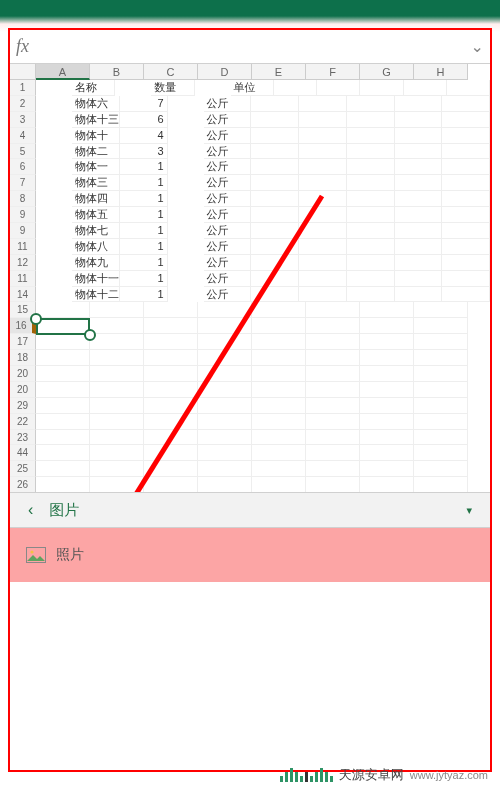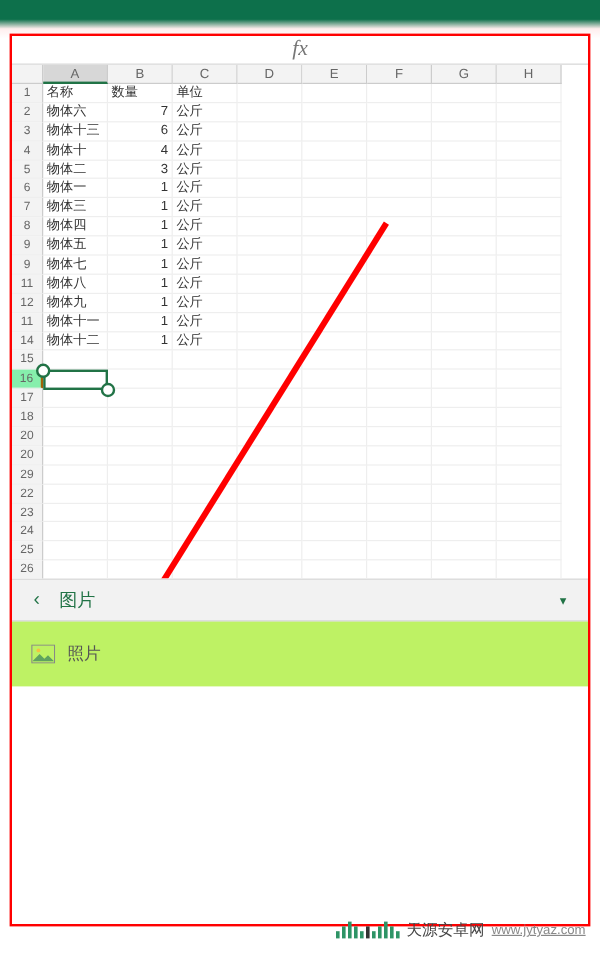--- a/index.html
+++ b/index.html
@@ -7,50 +7,49 @@
   body { background: linear-gradient(to bottom, #0d704b 0%, #0d704b 2%, #ffeeee 3%, #ffffff 4%, #ffffff 100%); position: relative; }
 
   .app-frame {
     position: absolute;
     top: 28px; left: 8px; right: 8px; bottom: 28px;
     background: #ffffff;
     border: 2.5px solid #ff0000;
   }
 
   .formula-bar {
-    height: 24px;
+    height: 34px;
     border-bottom: 1px solid #d0d0d0;
     display: flex;
     align-items: center;
     padding: 0 6px;
     font-family: "Times New Roman", serif;
     font-style: italic;
     color: #777;
-    flex-direction: column;
   }
   .formula-bar .fx { font-size: 18px; }
   .formula-bar .chev { margin-left: auto; color: #888; font-style: normal; font-family: Arial; }
 
   .sheet-area { position: relative; height: 428px; overflow: hidden; background: #fff; font-size: 12px; color: #333; }
 
   .corner { position: absolute; left: 0; top: 0; width: 26px; height: 16px; border-right: 1px solid #ccc; border-bottom: 1px solid #ccc; background: #f3f3f3; }
 
   .col-headers { position: absolute; left: 26px; top: 0; right: 0; height: 16px; display: flex; }
   .col-header { width: 54px; height: 16px; line-height: 16px; text-align: center; border-right: 1px solid #ccc; border-bottom: 1px solid #ccc; background: #f3f3f3; color: #666; font-size: 11px; }
   .col-header.sel { background: #d7d7d7; border-bottom: 2px solid #217346; }
 
   .row-headers { position: absolute; left: 0; top: 16px; width: 26px; }
   .row-header { height: 15.9px; line-height: 15.9px; text-align: center; border-right: 1px solid #ccc; border-bottom: 1px solid #eee; background: #f3f3f3; color: #666; font-size: 10px; }
-  .row-header.sel { background: #86efac; border-right: 2px solid #a16207; }
+  .row-header.sel { background: #e5e5e5; border-right: 4px solid #a16207; }
 
   .cells { position: absolute; left: 26px; top: 16px; right: 0; bottom: 0; }
   .row { display: flex; height: 15.9px; }
   .cell { width: 54px; height: 15.9px; line-height: 15.9px; border-right: 1px solid #eee; border-bottom: 1px solid #eee; padding: 0 3px; overflow: hidden; white-space: nowrap; font-size: 11px; }
   .cell.num { text-align: right; }
-  .cell.txt { text-align: left; }
+  .cell.txt { text-align: left; margin-left: 36px; }
 
   .selection {
     position: absolute;
     left: 26px;
     width: 54px;
     height: 17px;
     border: 2px solid #217346;
     background: rgba(255,255,255,0);
     pointer-events: none;
   }
@@ -65,34 +64,34 @@
     border-bottom: 1px solid #d0d0d0;
     display: flex;
     align-items: center;
     padding: 0 10px;
     color: #217346;
   }
   .tab-bar .back { font-size: 16px; color: #217346; padding: 4px 8px; }
   .tab-bar .tab-label { font-size: 15px; margin-left: 8px; color: #217346; }
   .tab-bar .dd { margin-left: auto; font-size: 11px; color: #217346; padding: 4px 8px; }
 
-  .menu-area { padding: 8px 12px; background: #bef264; }
+  .menu-area { padding: 8px 12px; background: #fca5a5; }
   .menu-item { display: flex; align-items: center; gap: 10px; padding: 10px 4px; color: #555; font-size: 14px; }
   .menu-item .ico { width: 20px; height: 18px; display: flex; align-items: center; justify-content: center; }
 
   .watermark {
     position: absolute;
     right: 12px; bottom: 16px;
     display: flex; align-items: center; gap: 6px;
     font-size: 13px; color: #666;
   }
   .watermark .bars { display: flex; gap: 2px; align-items: flex-end; }
   .watermark .bars span { width: 3px; background: #2e9466; display: inline-block; }
   .watermark .name { color: #444; font-weight: 500; }
-  .watermark .site { color: #888; font-size: 11px; text-decoration: underline; }
+  .watermark .site { color: #888; font-size: 11px; }
 
   .arrow-svg { position: absolute; top: 0; left: 0; width: 100%; height: 100%; pointer-events: none; }
 </style>
 </head>
 <body>
 
 <div class="app-frame">
 
   <div class="formula-bar">
     <span class="fx">fx</span>
@@ -129,21 +128,21 @@
         <div class="row-header">14</div>
         <div class="row-header">15</div>
         <div class="row-header sel">16</div>
         <div class="row-header">17</div>
         <div class="row-header">18</div>
         <div class="row-header">20</div>
         <div class="row-header">20</div>
         <div class="row-header">29</div>
         <div class="row-header">22</div>
         <div class="row-header">23</div>
-        <div class="row-header">24</div>
+        <div class="row-header">44</div>
         <div class="row-header">25</div>
         <div class="row-header">26</div>
       </div>
     <div class="cells" id="cells">
         <div class="row">
           <div class="cell txt">名称</div>
           <div class="cell txt">数量</div>
           <div class="cell txt">单位</div>
           <div class="cell"></div>
           <div class="cell"></div>

